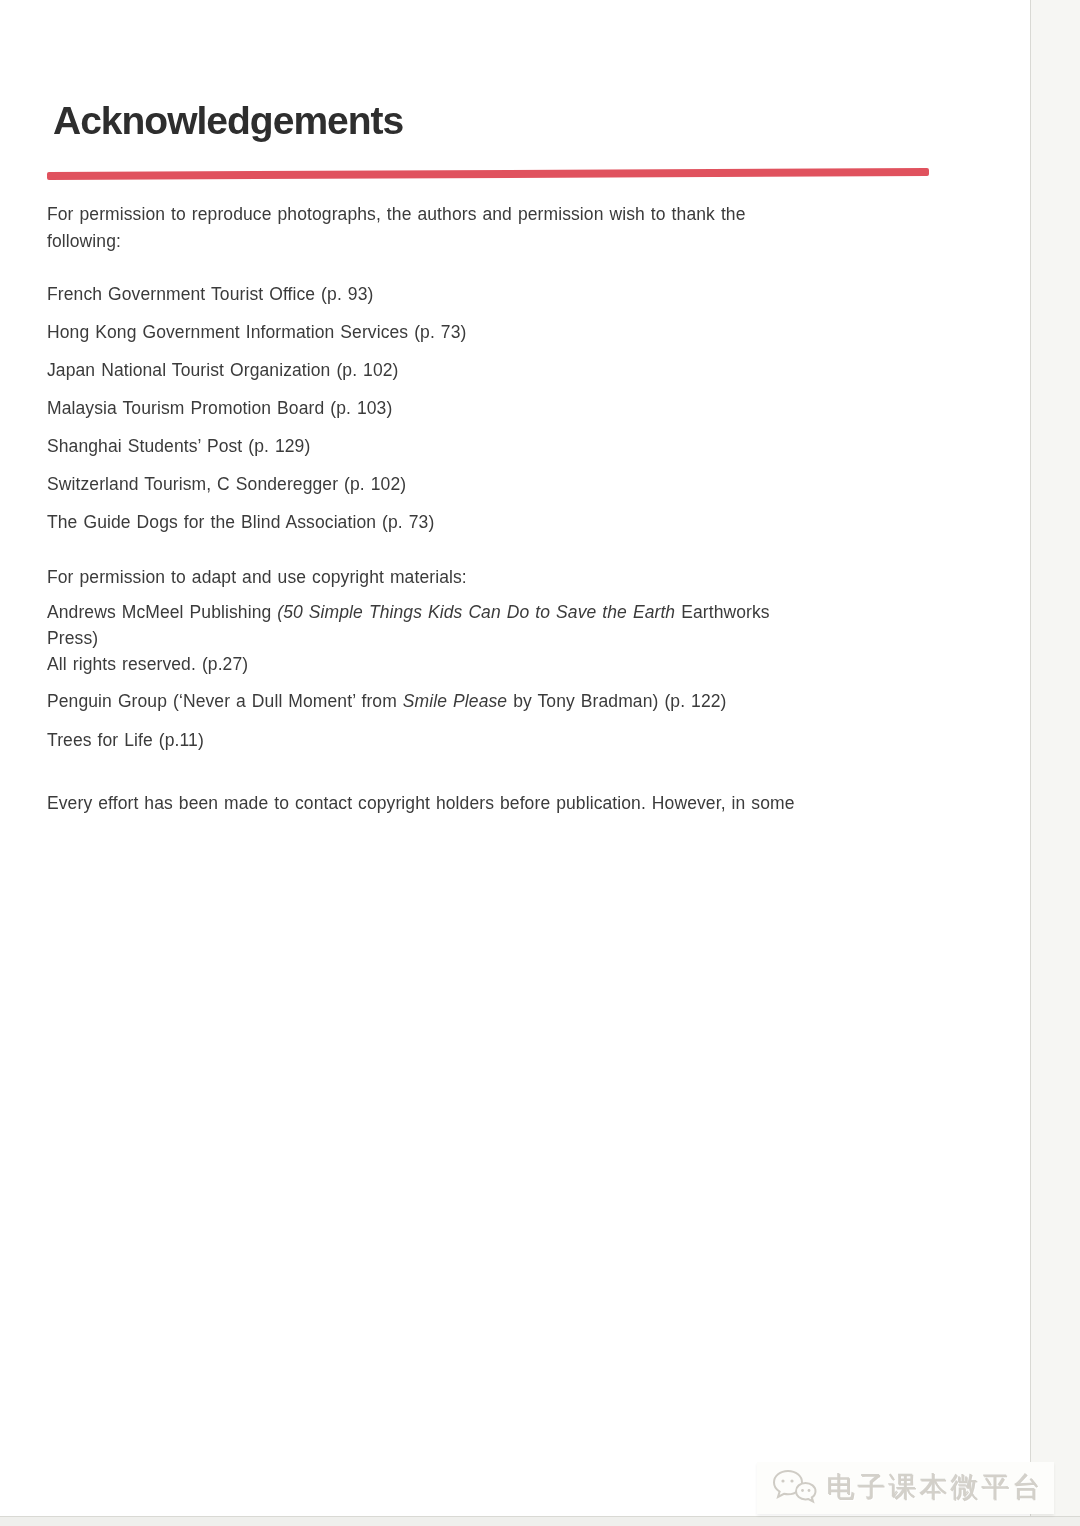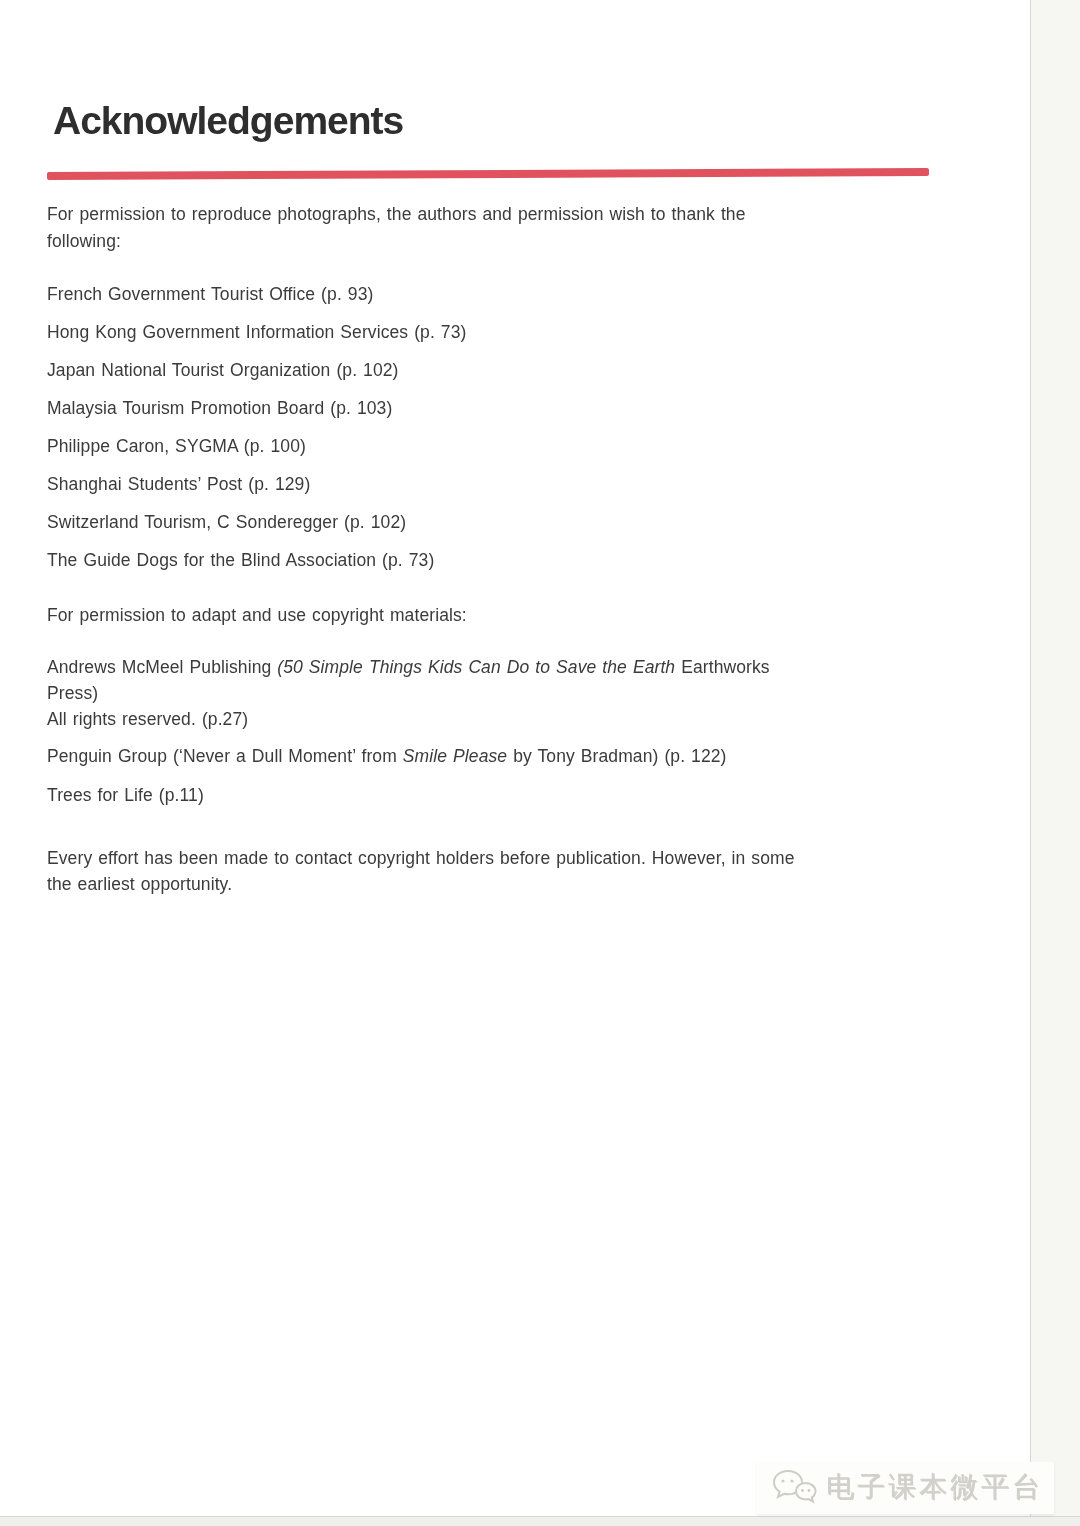--- a/index.html
+++ b/index.html
@@ -62,21 +62,21 @@
   .intro-photos { margin-top: 23px; }
   .credit-list { margin-top: 29px; }
   .credit-item {
     font-size: 17.5px;
     line-height: 20px;
     letter-spacing: 0.1px;
     word-spacing: 1px;
     margin-bottom: 18px;
   }
   .intro-copyright { margin-top: 35px; line-height: 20px; }
-  .copyright-block { margin-top: 29px; }
+  .copyright-block { margin-top: 12px; }
   .multi-line { line-height: 26px; }
   .copyright-item { margin-bottom: 0; }
   .gap-14 { margin-top: 14px; }
   .gap-19 { margin-top: 19px; }
   .closing { margin-top: 40px; line-height: 26px; }
   .em { font-style: italic; }
   
   .watermark {
     position: absolute;
     right: 26px;
@@ -113,21 +113,20 @@
   <div class="para intro-photos">
     <div>For permission to reproduce photographs, the authors and permission wish to thank the</div>
     <div>following:</div>
   </div>
 
   <div class="credit-list">
     <div class="credit-item">French Government Tourist Office (p. 93)</div>
     <div class="credit-item">Hong Kong Government Information Services (p. 73)</div>
     <div class="credit-item">Japan National Tourist Organization (p. 102)</div>
     <div class="credit-item">Malaysia Tourism Promotion Board (p. 103)</div>
-    <div class="credit-item">Philippe Caron, SYGMA (p. 100)</div>
     <div class="credit-item">Shanghai Students’ Post (p. 129)</div>
     <div class="credit-item">Switzerland Tourism, C Sonderegger (p. 102)</div>
     <div class="credit-item">The Guide Dogs for the Blind Association (p. 73)</div>
   </div>
 
   <div class="para intro-copyright">For permission to adapt and use copyright materials:</div>
 
   <div class="copyright-block">
 
     <div class="credit-item multi-line copyright-item">
@@ -139,21 +138,20 @@
     <div class="credit-item copyright-item gap-14">
       <span>Penguin Group (‘Never a Dull Moment’ from </span><span class="em">Smile Please</span><span> by Tony Bradman) (p. 122)</span>
     </div>
 
     <div class="credit-item copyright-item gap-19">Trees for Life (p.11)</div>
 
   </div>
 
   <div class="para closing">
     <div>Every effort has been made to contact copyright holders before publication. However, in some</div>
-    <div>the earliest opportunity.</div>
   </div>
 
 </div>
 
 <div class="watermark">
   <span class="watermark-icon">
     <svg width="46" height="40" viewBox="0 0 46 40" fill="none" xmlns="http://www.w3.org/2000/svg">
       <path d="M17 3 C9 3 3 8 3 14.5 c0 3.8 2.2 7 5.6 9.1 L7 29 l6-3.2 c1.3.3 2.6.5 4 .5 8 0 14-5 14-11.8 C31 8 25 3 17 3 Z" stroke="#cfccc5" stroke-width="2" fill="#fdfdfb"></path>
       <circle cx="12" cy="13" r="1.6" fill="#cfccc5"></circle>
       <circle cx="21" cy="13" r="1.6" fill="#cfccc5"></circle>

